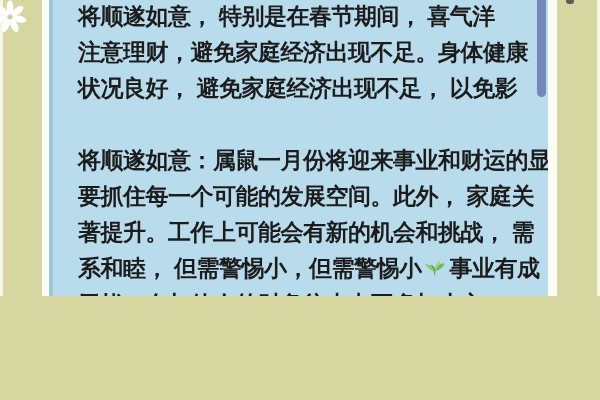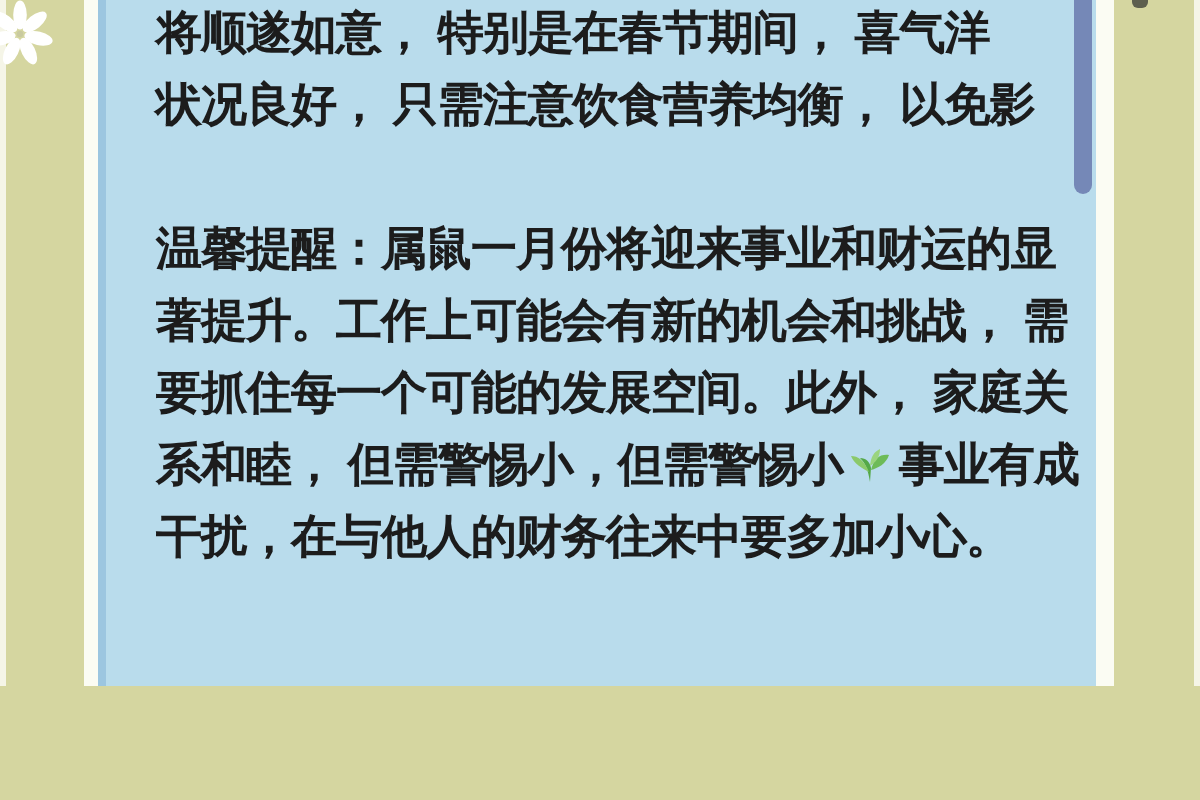--- a/index.html
+++ b/index.html
@@ -9,21 +9,21 @@
     --scroll:#6f80b2;
     --ink:#1c1c1c;
     --paper:#fbfcf3;
   }
   html,body{margin:0;padding:0;}
   body{
     width:600px;height:400px;overflow:hidden;
     font-family:"Liberation Sans","DejaVu Sans",sans-serif;
     background:var(--bg);
   }
-  .stage{position:relative;width:600px;height:343px;overflow:hidden;background:var(--bg);}
+  .stage{position:relative;width:600px;height:296px;overflow:hidden;background:var(--bg);}
 
   .edge-sliver{position:absolute;top:0;width:3px;height:400px;background:rgba(255,255,255,.75);}
   .edge-sliver.left{left:0;}
   .edge-sliver.right{right:0;}
 
   .flower{position:absolute;left:-6px;top:0;width:36px;height:36px;}
 
   .page-margin{position:absolute;left:42px;top:0;width:515px;height:400px;background:var(--paper);}
 
   .card-edge{position:absolute;left:49px;top:0;width:4px;height:400px;background:var(--edge);}
@@ -72,25 +72,26 @@
       <circle cx="0" cy="0" r="1.6" fill="#c9caa0"></circle>
     </g>
   </svg>
 
   <div class="page-margin"></div>
   <div class="card-edge"></div>
 
   <div class="card">
     <div class="textblock">
       <div class="line">将顺遂如意， 特别是在春节期间， 喜气洋</div>
-      <div class="line">状况良好， 只需注意饮食营养均衡， 以免影</div>
+      <div class="line">注意理财，避免家庭经济出现不足。身体健康</div>
+      <div class="line">状况良好， 避免家庭经济出现不足， 以免影</div>
       <div class="line"></div>
-      <div class="line">温馨提醒：属鼠一月份将迎来事业和财运的显</div>
+      <div class="line">将顺遂如意：属鼠一月份将迎来事业和财运的显</div>
+      <div class="line">要抓住每一个可能的发展空间。此外， 家庭关</div>
       <div class="line">著提升。工作上可能会有新的机会和挑战， 需</div>
-      <div class="line">要抓住每一个可能的发展空间。此外， 家庭关</div>
       <div class="line">
         <span>系和睦， 但需警惕小，但需警惕小</span><svg class="emoji" viewBox="0 0 24 24">
             <g>
               <path d="M12 21 C11 15 10 12 7 9 C10 9 12 11 12.5 14 Z" fill="#54a848"></path>
               <path d="M11.5 16 C9 10 6 8 2.5 8 C4 12 8 14 11.5 16 Z" fill="#8bc96a"></path>
               <path d="M12.5 15 C14 9 17 7 21.5 7.5 C20 12 16 14 12.5 15 Z" fill="#6dbb58"></path>
               <path d="M12 13 C12.5 8 14 6 17 4.5 C17 8.5 15 11 12 13 Z" fill="#9ad47e"></path>
             </g>
           </svg><span>事业有成</span>
       </div>

